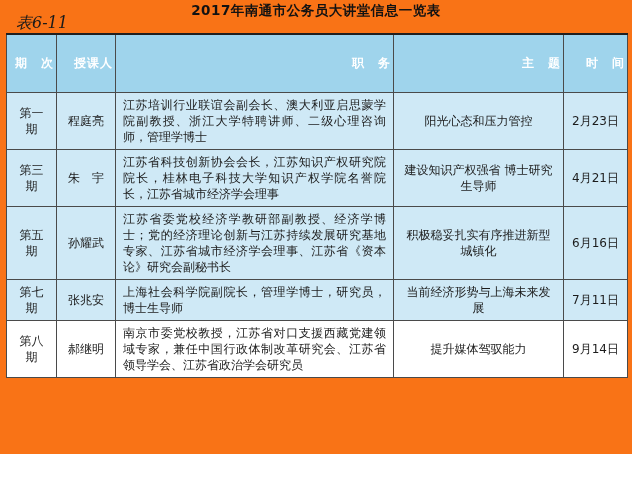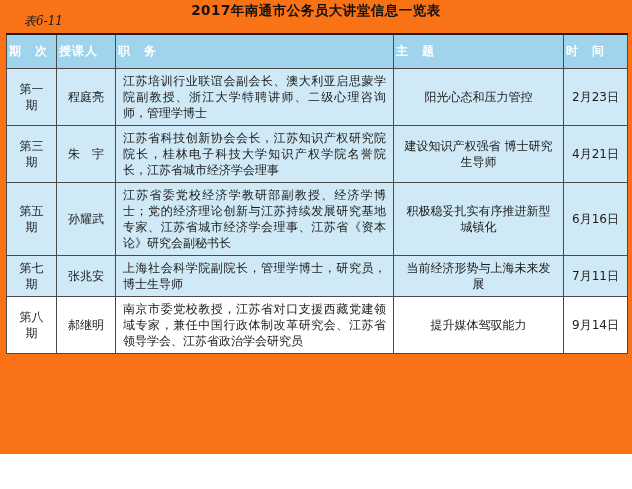--- a/index.html
+++ b/index.html
@@ -15,45 +15,45 @@
     position: absolute;
     top: 2px; left: 0; right: 0;
     text-align: center;
     font-size: 13.5px;
     font-weight: bold;
     color: #121212;
     letter-spacing: 0.5px;
   }
   .table-label {
     position: absolute;
-    top: 13px; left: 24px;
+    top: 13px; left: 16px;
     font-family: "DejaVu Serif", serif;
     font-style: italic;
-    font-size: 12px;
+    font-size: 16px;
     color: #1a1a1a;
   }
   table.sched {
     position: absolute;
     top: 33px; left: 6px;
     width: 621px;
     border-collapse: collapse;
     table-layout: fixed;
     font-size: 12px;
     color: #1c1c1c;
   }
   table.sched, table.sched th, table.sched td {
     border: 1px solid #4a4a4a;
   }
   table.sched { border-top: 2px solid #1f1f1f; border-bottom: 1.5px solid #1f1f1f; }
   table.sched th {
     background: #9fd4ec;
     color: #ffffff;
     font-weight: bold;
-    padding: 8px 2px;
-    text-align: left;
+    padding: 20px 2px;
+    text-align: right;
     letter-spacing: 1px;
   }
   table.sched td {
     padding: 4px 7px;
     line-height: 16px;
     vertical-align: middle;
     background: #ffffff;
   }
   tr.alt td { background: #cfe9f6; }
   td.c-center { text-align: center; padding-left: 2px; padding-right: 2px; }

